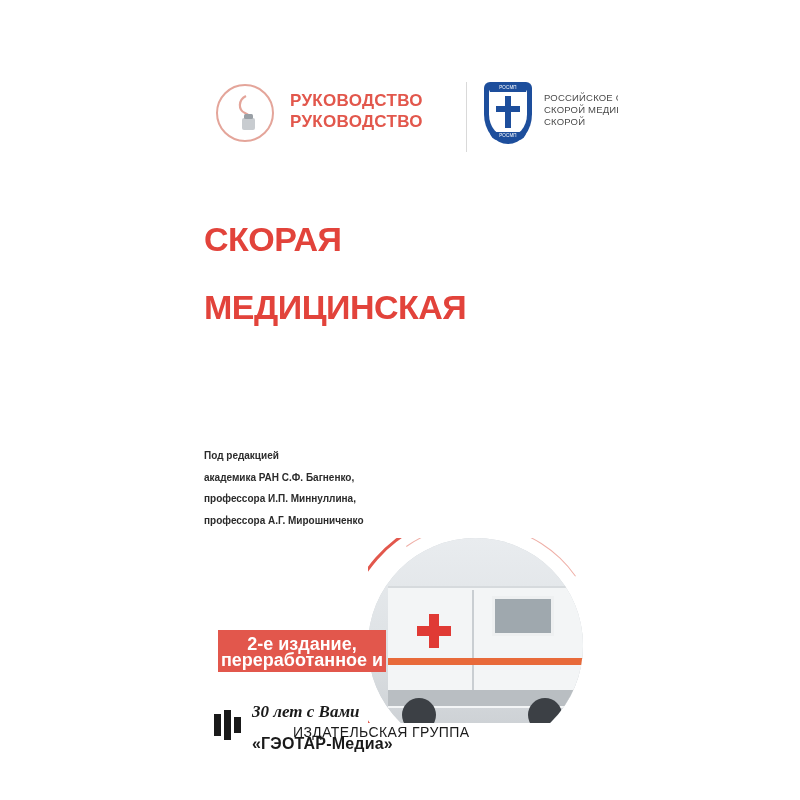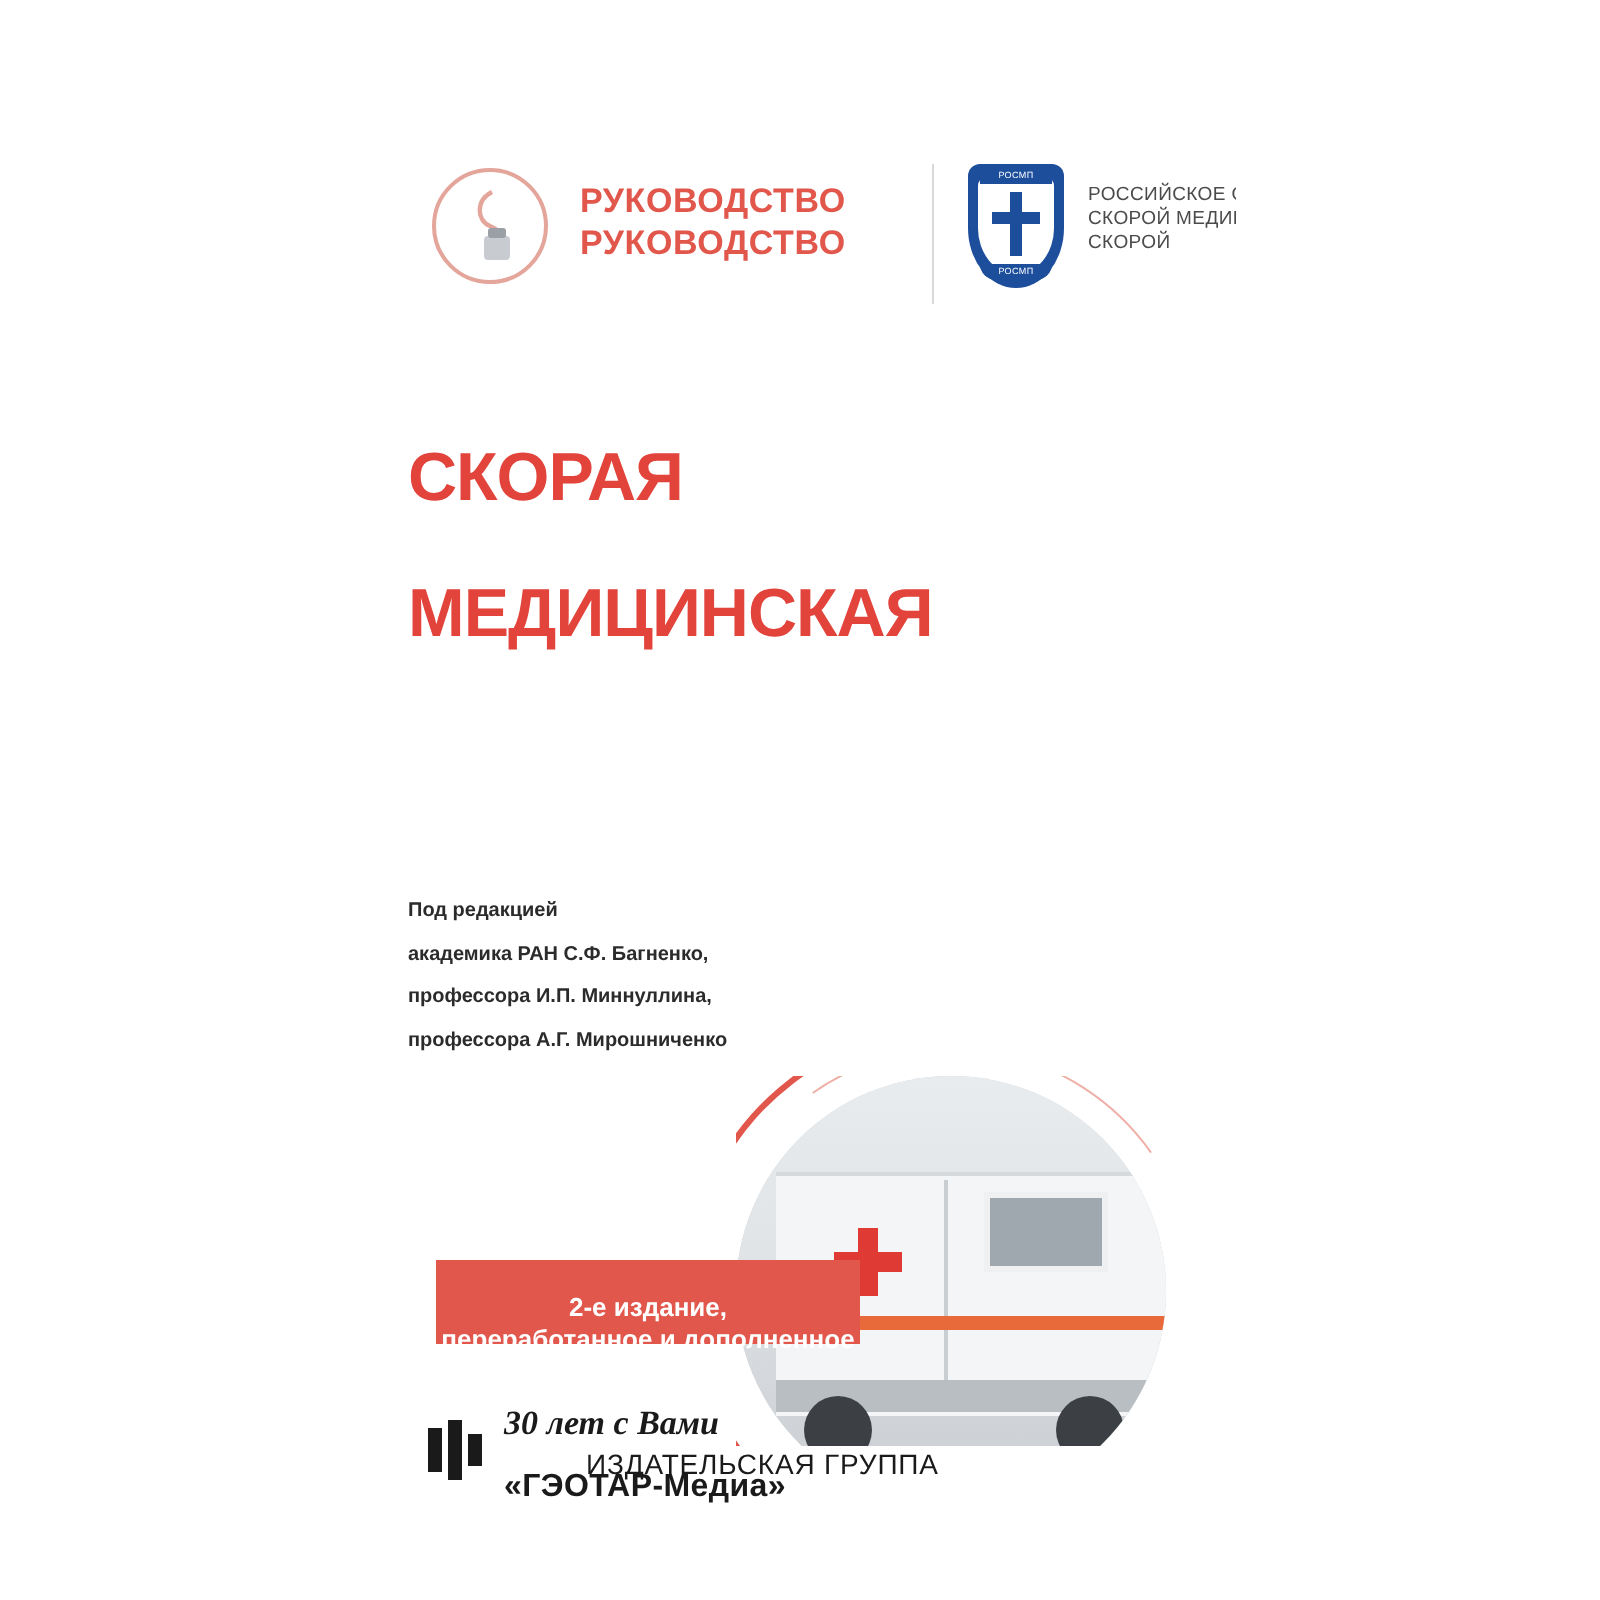--- a/index.html
+++ b/index.html
@@ -260,29 +260,29 @@
     border-width: 1.5px;
     border-color: #efb0a8 transparent transparent transparent;
     transform: rotate(10deg);
   }
 
   
   .edition {
     position: absolute;
     left: 36px;
     top: 600px;
-    width: 212px;
+    width: 168px;
     height: 42px;
     background: #e2574c;
     color: #ffffff;
-    font-size: 13px;
+    font-size: 18px;
     font-weight: bold;
     line-height: 16px;
     text-align: center;
-    padding-top: 16px;
+    padding-top: 6px;
     box-sizing: border-box;
   }
 
   
   .publisher {
     position: absolute;
     left: 30px;
     top: 672px;
     width: 260px;
     height: 56px;

